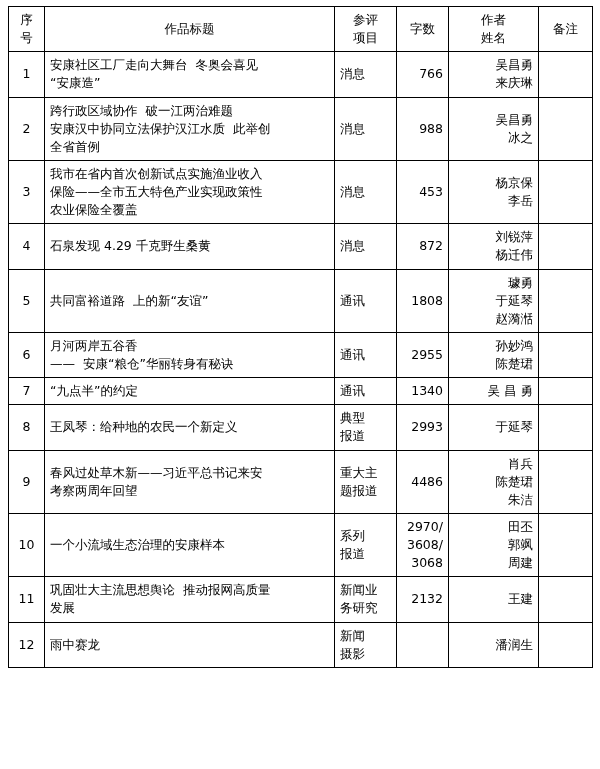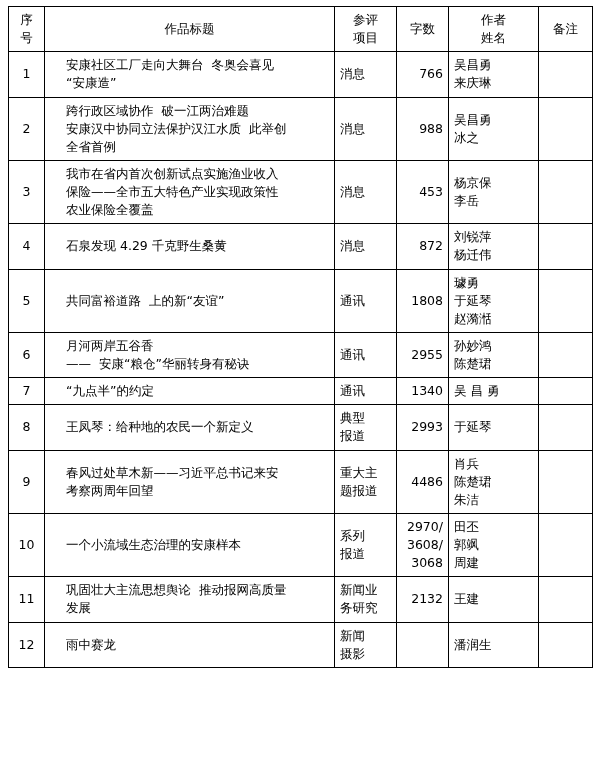--- a/index.html
+++ b/index.html
@@ -51,32 +51,32 @@
 
   td.no {
     text-align: center;
     font-size: 13px;
   }
   td.title {
     text-align: left;
     font-size: 13px;
     padding-left: 8px;
   }
-  td.title .line { display: block; white-space: pre; margin-left: 16px; }
+  td.title .line { display: block; white-space: pre; }
   td.item {
     font-size: 13px;
   }
   td.item .line { display: block; }
   td.words {
     text-align: right;
     font-size: 13px;
   }
   td.words .line { display: block; }
   td.author {
-    text-align: left;
+    text-align: right;
     font-size: 13px;
     padding-left: 9px;
   }
   td.author .line { display: block; white-space: pre; }
   td.note { text-align: center; }
 </style>
 </head>
 <body>
 
 <div class="sheet">

